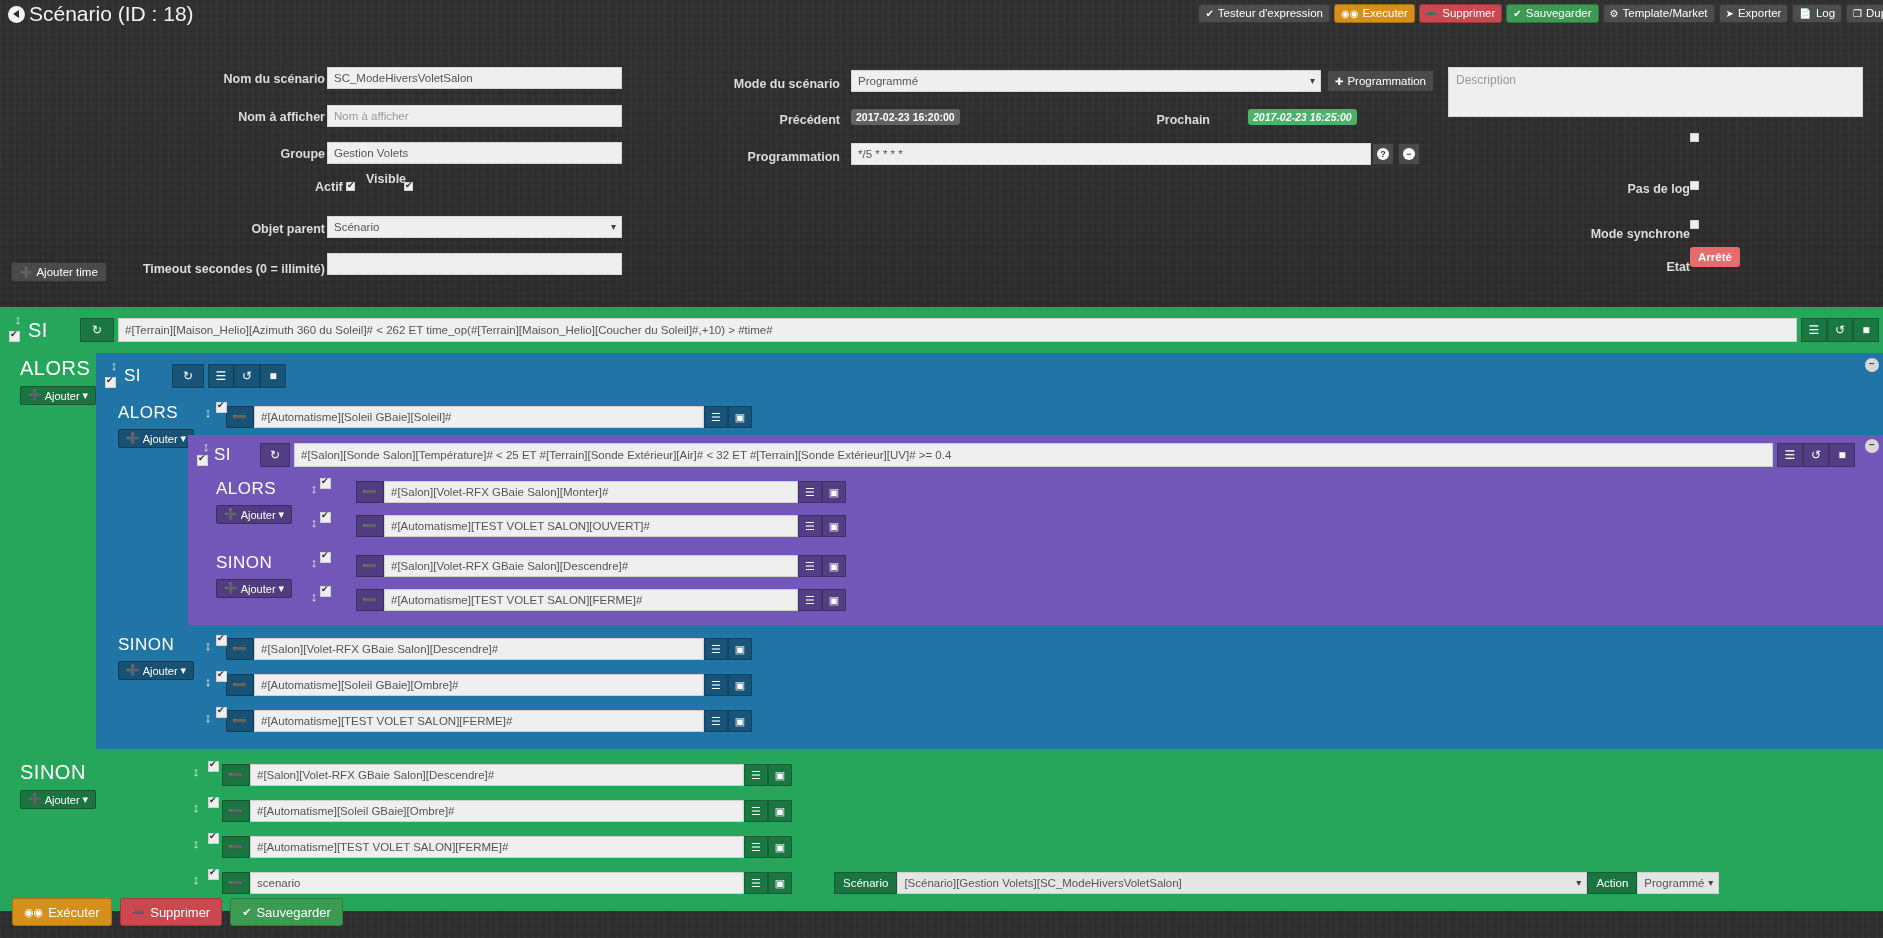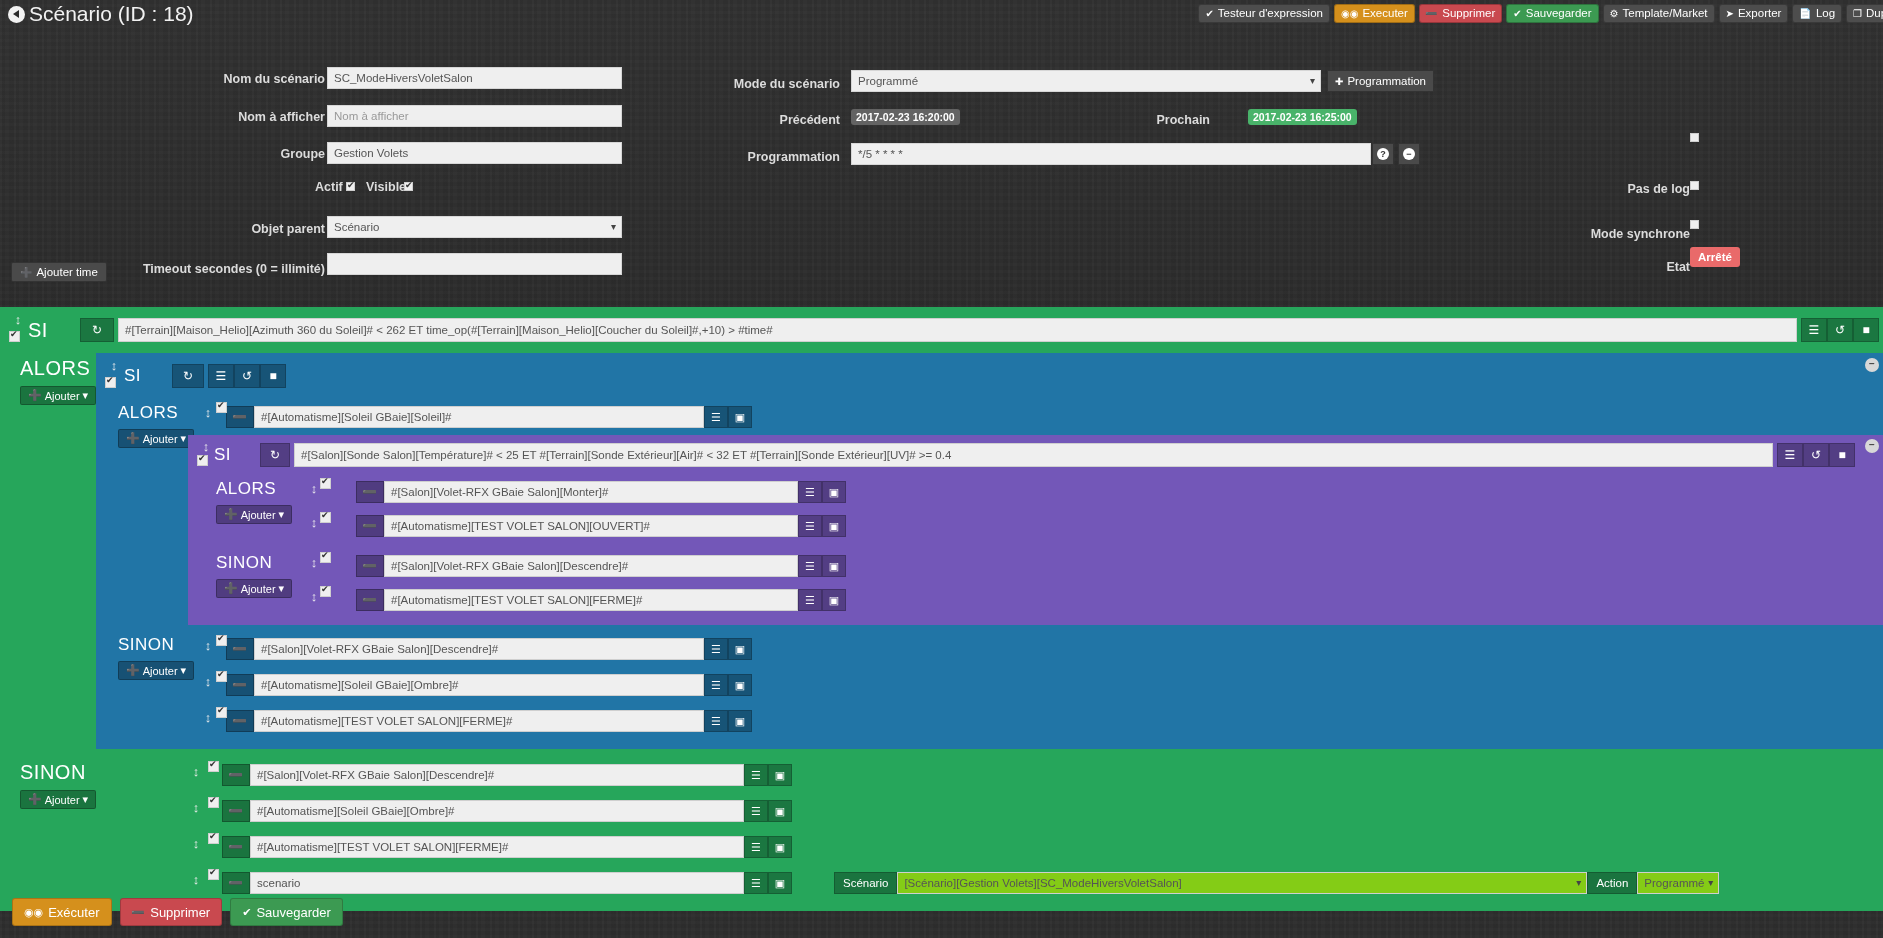--- a/index.html
+++ b/index.html
@@ -174,21 +174,21 @@
   .bbtn.orange{ background:#d5901c; }
   .bbtn.red{ background:#c9494f; }
   .bbtn.green{ background:#3c9a52; }
 
   .scn-row{ display:flex; align-items:center; }
   .scn-label{
     background:rgba(0,0,0,.3); color:#fff; font-size:11.5px; height:22px;
     padding:0 8px; display:flex; align-items:center; border:1px solid rgba(0,0,0,.2);
   }
   .scn-sel{
-    background:#84cc16; border:1px solid #cfcfcf; height:22px; color:#555;
+    background:#e5e5e5; border:1px solid #cfcfcf; height:22px; color:#555;
     font-size:11.5px; padding:0 18px 0 6px; line-height:20px; position:relative;
     white-space:nowrap; overflow:hidden;
   }
   .scn-sel::after{content:"\25BE"; position:absolute; right:5px; top:0px; font-size:10px; color:#444;}
 </style>
 </head>
 <body>
 
 <div id="topbar">
   <div id="page-title">
@@ -237,51 +237,52 @@
   <div class="inp" style="left:327px; top:37px; width:295px;">SC_ModeHiversVoletSalon</div>
 
   <div class="lbl" style="left:100px; top:80px; width:225px;">Nom à afficher</div>
   <div class="inp ph" style="left:327px; top:75px; width:295px;">Nom à afficher</div>
 
   <div class="lbl" style="left:100px; top:117px; width:225px;">Groupe</div>
   <div class="inp" style="left:327px; top:112px; width:295px;">Gestion Volets</div>
 
   <div class="inline-chk-label" style="left:315px; top:150px;">Actif</div>
   <div class="cbx checked" style="left:346px; top:152px;"></div>
-  <div class="inline-chk-label" style="left:366px; top:150px;">Visible</div>
+  <div class="inline-chk-label" style="left:366px; top:142px;">Visible</div>
   <div class="cbx checked" style="left:404px; top:152px;"></div>
 
   <div class="lbl" style="left:100px; top:192px; width:225px;">Objet parent</div>
   <div class="sel" style="left:327px; top:186px; width:295px;">Scénario</div>
 
   <div class="lbl" style="left:70px; top:232px; width:255px;">Timeout secondes (0 = illimité)</div>
   <div class="inp" style="left:327px; top:223px; width:295px;"></div>
 
   <div class="lbl" style="left:620px; top:47px; width:220px;">Mode du scénario</div>
   <div class="sel" style="left:851px; top:40px; width:470px;">Programmé</div>
   <div id="btn-programmation">
     <span style="font-size:10px;">✚</span>
     <span>Programmation</span>
   </div>
 
   <div class="lbl" style="left:620px; top:83px; width:220px;">Précédent</div>
   <div class="badge grey" style="left:851px; top:79px;">2017-02-23 16:20:00</div>
 
   <div class="lbl" style="left:1100px; top:83px; width:110px;">Prochain</div>
-  <div class="badge green" style="left:1248px; top:79px;">2017-02-23 16:25:00</div>
+  <div class="badge green" style="left:1248px; top:79px;font-style:italic;">2017-02-23 16:25:00</div>
 
   <div class="lbl" style="left:620px; top:120px; width:220px;">Programmation</div>
   <div class="inp" style="left:851px; top:113px; width:520px;">*/5 * * * *</div>
   <div class="sq-btn" style="left:1372px; top:113px;">
       <span class="dot-icon">?</span>
     </div>
   <div class="sq-btn" style="left:1398px; top:113px;">
       <span class="dot-icon">−</span>
     </div>
 
+  <div id="desc">Description</div>
 
   <div class="cbx" style="left:1690px; top:103px;"></div>
 
   <div class="lbl" style="left:1490px; top:152px; width:200px;">Pas de log</div>
   <div class="cbx" style="left:1690px; top:151px;"></div>
 
   <div class="lbl" style="left:1490px; top:197px; width:200px;">Mode synchrone</div>
   <div class="cbx" style="left:1690px; top:190px;"></div>
 
   <div class="lbl" style="left:1560px; top:230px; width:130px;">Etat</div>

